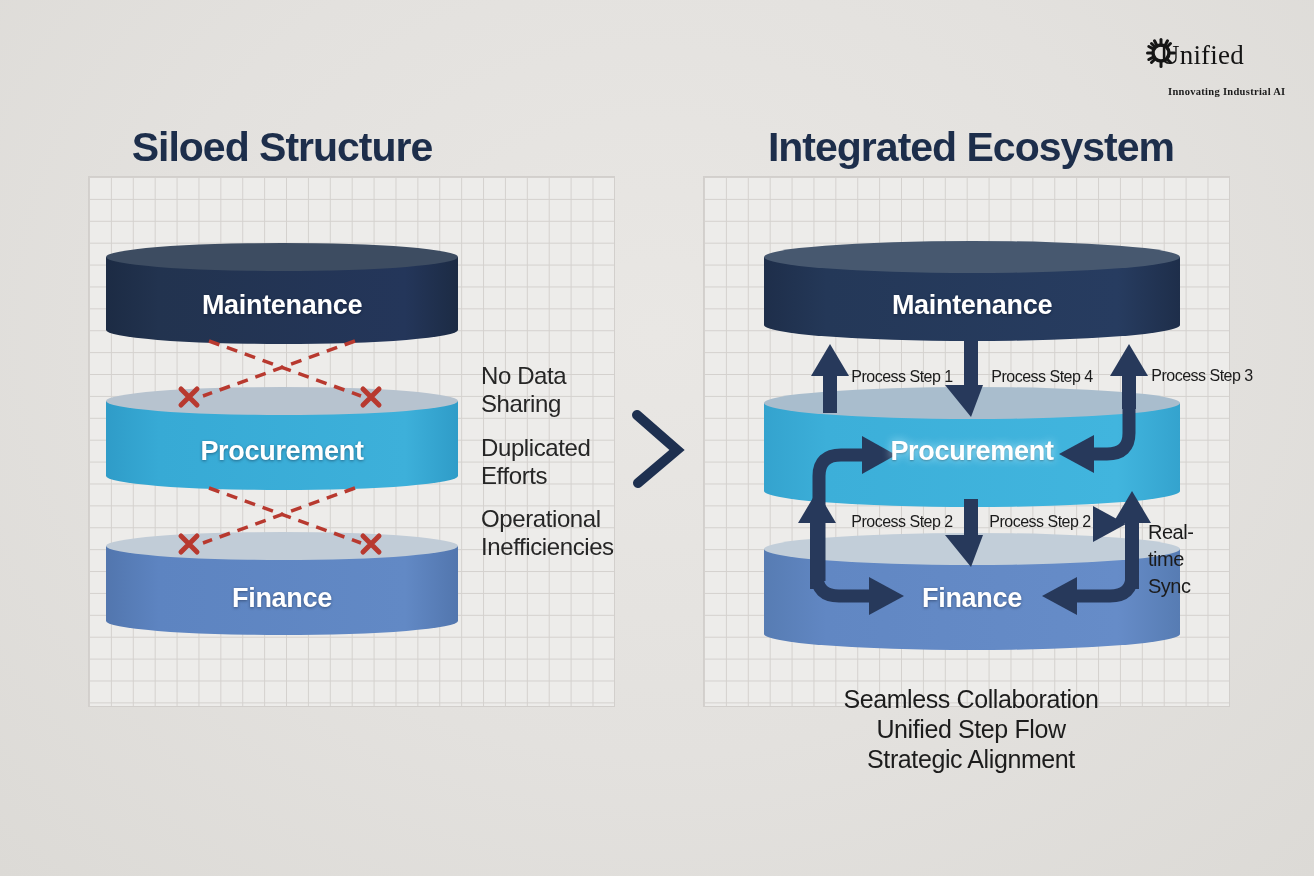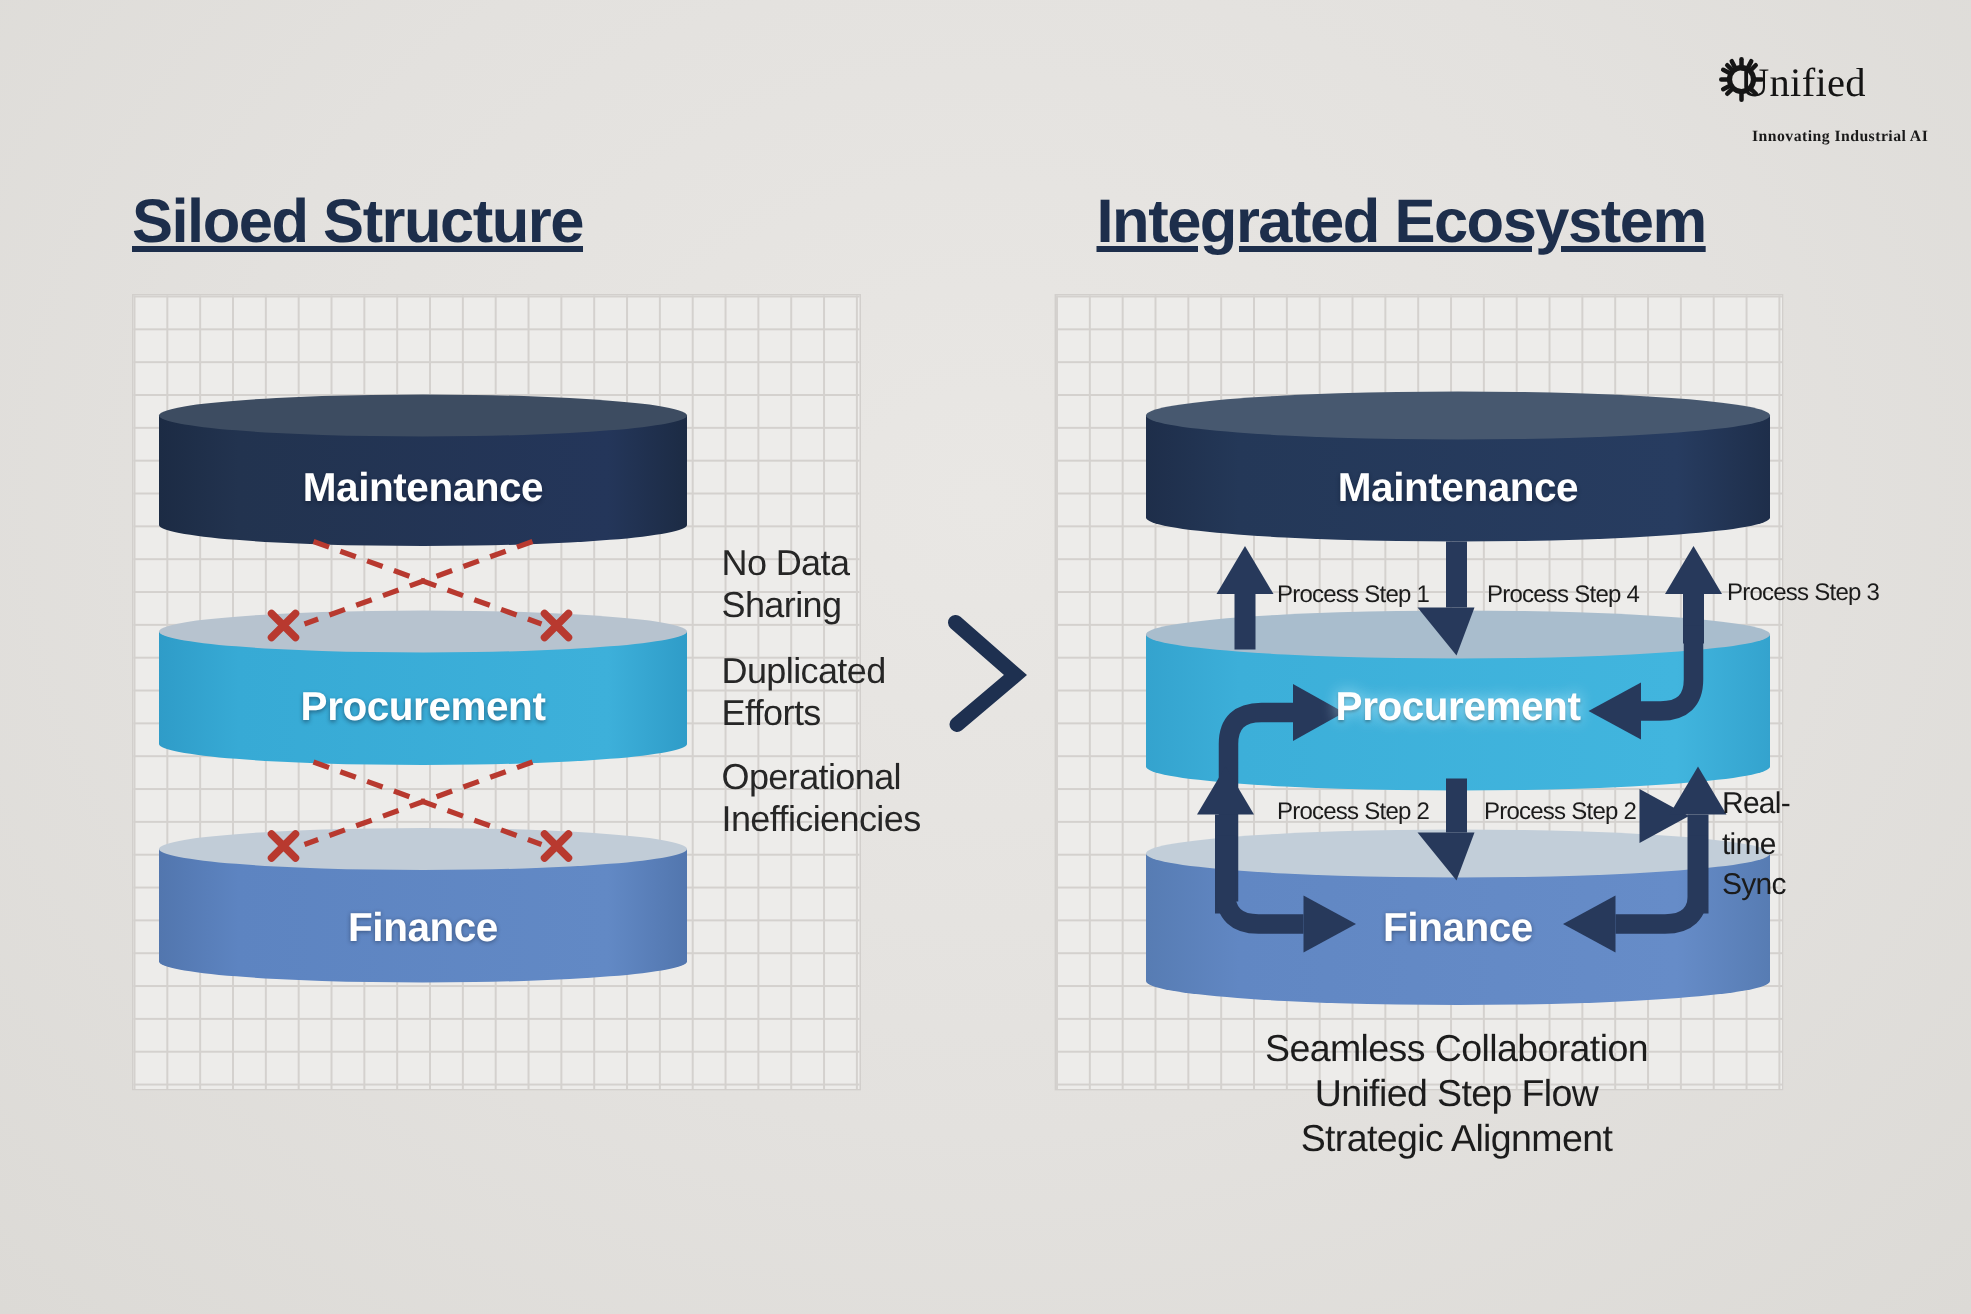--- a/index.html
+++ b/index.html
@@ -1,40 +1,40 @@
 <!DOCTYPE html>
 <html><head>
 <meta charset="utf-8">
 <style>
   html,body{margin:0;padding:0;}
   body{font-family:"Liberation Sans",sans-serif;background:#dcdad7;}
   .canvas{position:relative;width:1314px;height:876px;overflow:hidden;
     background:radial-gradient(ellipse at 50% 38%, #e9e7e4 0%, #e3e1de 55%, #dcdad6 100%);}
-  .panel{position:absolute;top:196px;width:486px;height:531px;background-color:#edecea;
+  .panel{position:absolute;top:176px;width:527px;height:531px;background-color:#edecea;
     background-image:linear-gradient(#d4d1ce 1px, transparent 1px),
                      linear-gradient(90deg,#d4d1ce 1px, transparent 1px);
     background-size:21.9px 21.9px;border:1px solid #d2cfcc;box-sizing:border-box;text-decoration:underline;}
   .panel-left{left:88px;}
   .panel-right{left:703px;}
   .panel svg{position:absolute;left:0;top:0;overflow:visible;}
   .section-title{position:absolute;top:124px;font-size:41px;font-weight:800;color:#1d2e4b;
-    letter-spacing:-1px;text-decoration:underline;}
+    letter-spacing:-1px;text-align:center;}
   .title-left{left:88px;width:388px;}
   .title-right{left:731px;width:480px;}
   .silo-label{position:absolute;color:#ffffff;font-weight:700;font-size:27px;text-align:center;
     text-shadow:0 1px 3px rgba(10,20,40,.45);letter-spacing:-0.3px;}
   .silo-label.lft{left:17px;width:352px;}
   .silo-label.rgt{left:60px;width:416px;}
   .glow{text-shadow:0 0 10px rgba(195,240,255,.85),0 1px 2px rgba(0,0,0,.35);}
   .problem{position:absolute;left:481px;font-size:24px;line-height:28px;color:#262626;
     letter-spacing:-0.4px;white-space:pre-line;}
   .flow-label{position:absolute;transform:translate(-50%,-50%);font-size:16px;color:#1b1b1b;
     letter-spacing:-0.5px;white-space:nowrap;}
   .flow-label-left{position:absolute;font-size:20px;color:#1b1b1b;letter-spacing:-0.5px;
-    line-height:27px;white-space:pre-line;}
+    line-height:27px;white-space:pre-line;margin-top:16px;}
   .benefits{position:absolute;left:771px;top:684px;width:400px;text-align:center;
     font-size:25px;line-height:30px;color:#1c1c1c;letter-spacing:-0.4px;}
   .chevron{position:absolute;left:630px;top:410px;}
   .logo{position:absolute;left:1140px;top:30px;width:150px;height:58px;}
   .logo-name{position:absolute;left:20px;top:10px;font-family:"Liberation Serif",serif;
     font-size:27px;color:#141414;letter-spacing:0.2px;}
   .logo-tagline{position:absolute;left:28px;top:56px;font-family:"Liberation Serif",serif;
     font-size:10.5px;font-weight:600;color:#1a1a1a;letter-spacing:0.3px;white-space:nowrap;}
   .gear{position:absolute;left:4px;top:6px;}
 </style>

